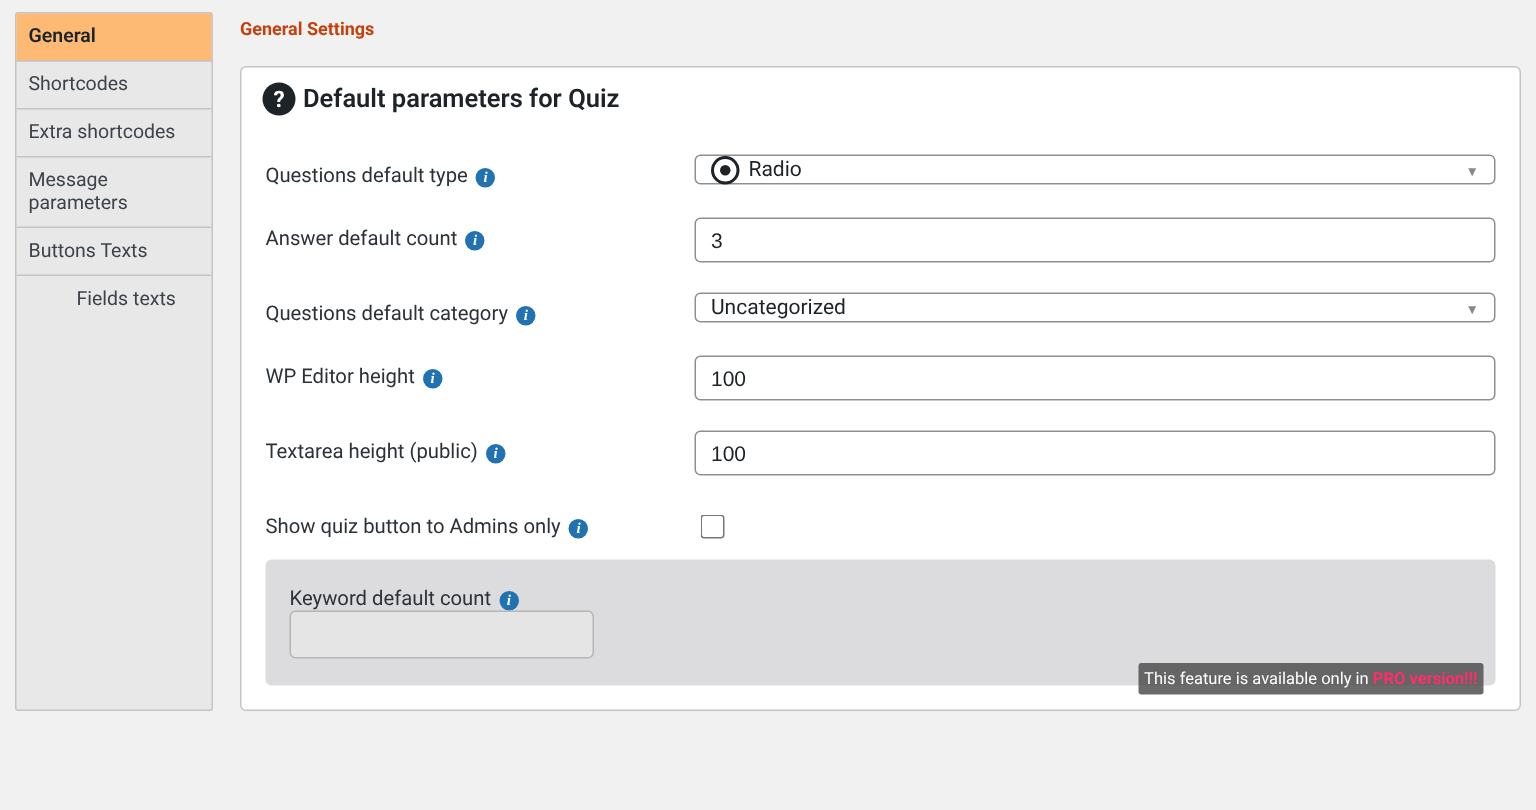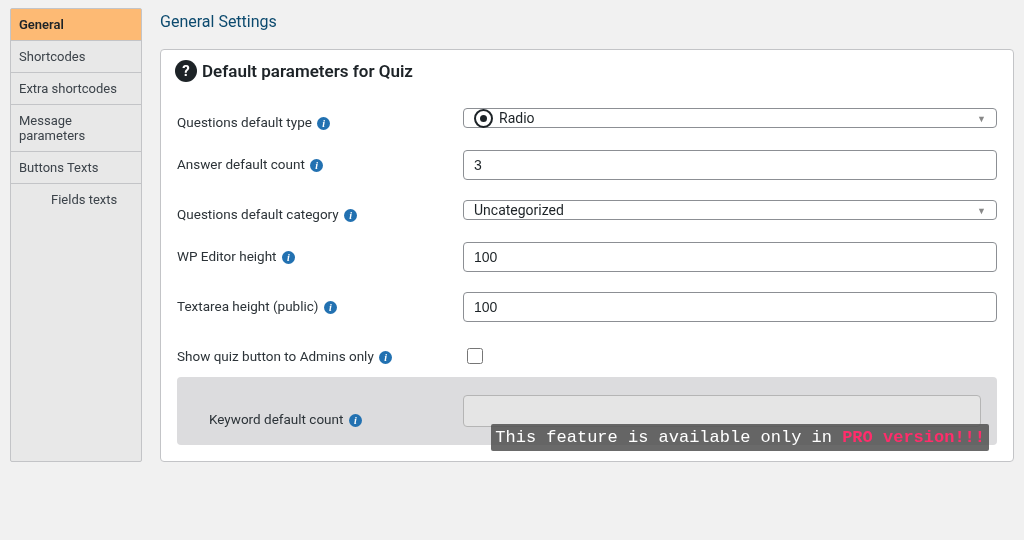--- a/index.html
+++ b/index.html
@@ -37,24 +37,24 @@
   .sidebar-item.active {
     background: #fdba74;
     font-weight: 600;
     color: #1d2327;
   }
   .main {
     flex: 1;
     min-width: 0;
   }
   .page-title {
-    font-size: 16px;
-    font-weight: 400;
+    font-size: 12px;
+    font-weight: 700;
     margin: 4px 0 18px 0;
-    color: #0c4a6e;
+    color: #c2410c;
   }
   .panel {
     background: #fff;
     border: 1px solid #c3c4c7;
     border-radius: 4px;
     padding: 0;
   }
   .panel-legend {
     display: flex;
     align-items: center;
@@ -155,24 +155,25 @@
     border-radius: 50%;
   }
   input[type="checkbox"] {
     width: 16px;
     height: 16px;
     margin-top: 6px;
   }
   .pro-block {
     background: #dcdcde;
     border-radius: 4px;
-    padding: 18px 16px 18px 32px;
-    display: flex;
-    align-items: flex-end;
+    padding: 18px 16px 18px 16px;
+    display: flex;
+    align-items: flex-start;
     position: relative;
+    flex-direction: column;
   }
   .pro-block .label {
     width: 254px;
     flex-shrink: 0;
     font-size: 13.5px;
     color: #2c3338;
   }
   .pro-block .control {
     flex: 1;
   }
@@ -180,25 +181,24 @@
     background: #e5e5e5;
     border: 1px solid #b5b5b5;
     height: 32px;
   }
   .pro-badge {
     position: absolute;
     right: 8px;
     bottom: -6px;
     background: rgba(80,80,80,0.85);
     color: #fff;
-    font-size: 17px;
+    font-size: 11px;
     padding: 4px 4px;
     border-radius: 2px;
     font-weight: 400;
-    font-family: Liberation Mono, monospace;
   }
   .pro-badge .pro { color: #ff2d6b; font-weight: 700; }
 </style>
 </head>
 <body>
 
 <div class="wrap">
   <div class="sidebar">
     <div class="sidebar-item active"><span>General</span></div>
     <div class="sidebar-item"><span>Shortcodes</span></div>

